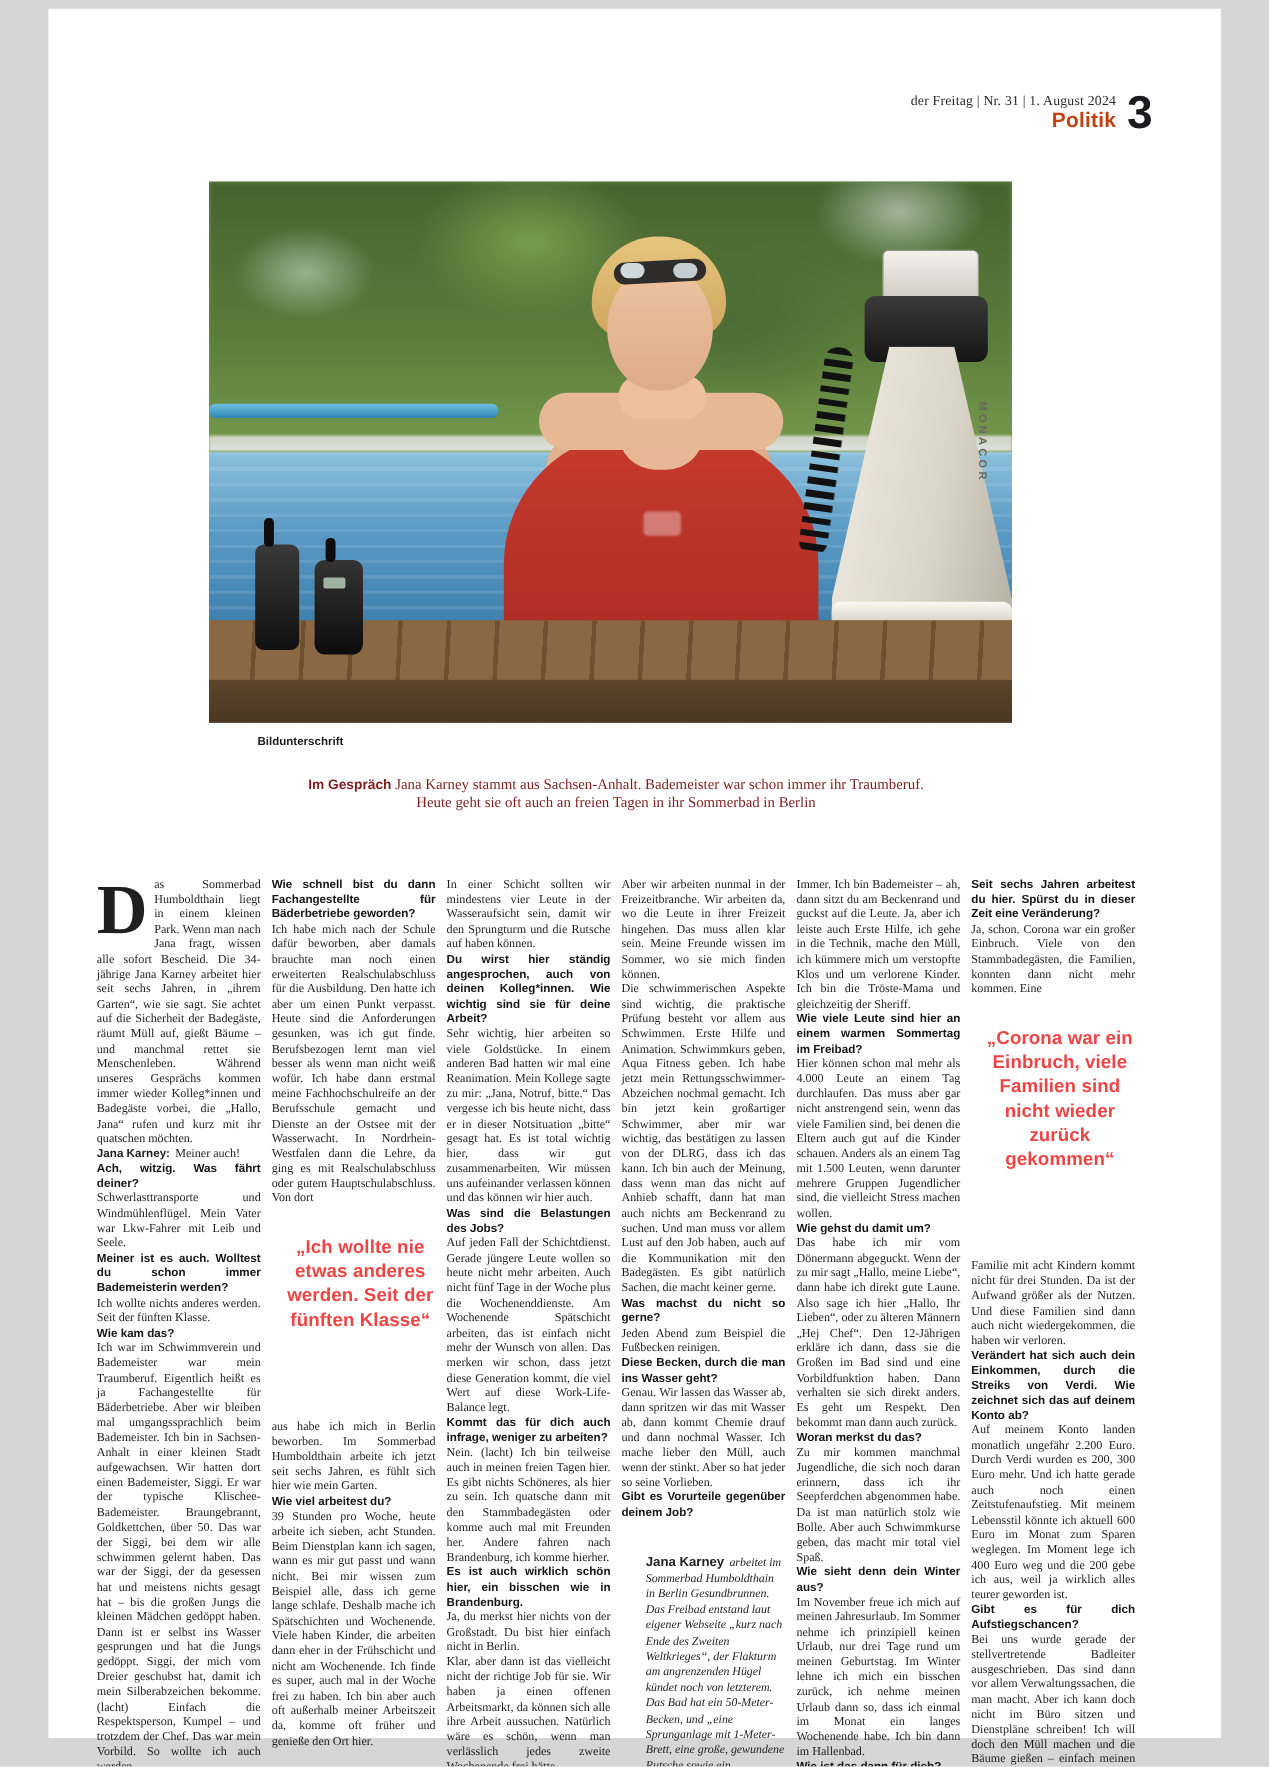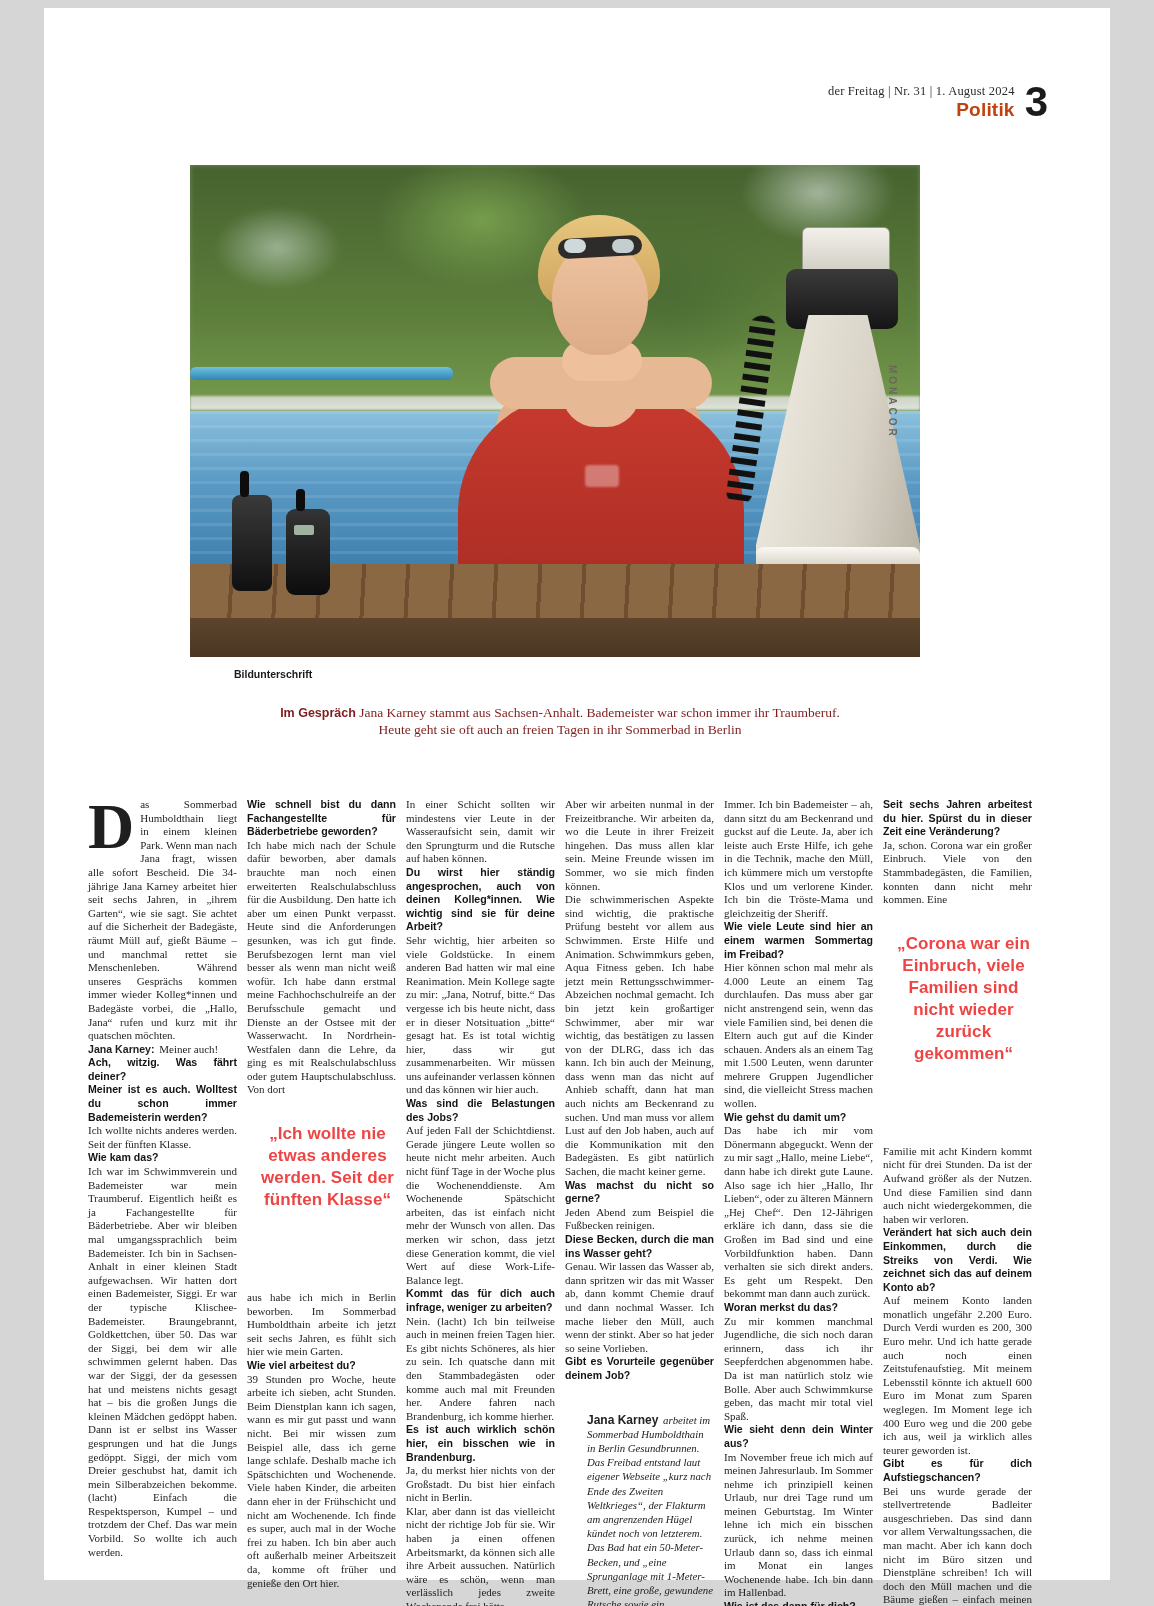--- a/index.html
+++ b/index.html
@@ -136,20 +136,21 @@
 
     <div class="head-wrap">
       <p class="standfirst"><b class="kicker">Im Gespräch</b> <span>Jana Karney stammt aus Sachsen-Anhalt. Bademeister war schon immer ihr Traumberuf. Heute geht sie oft auch an freien Tagen in ihr Sommerbad in Berlin</span></p>
     </div>
 
     <div class="cols" id="cols">
         <div class="col">
           <p class="a lede"><span class="dropcap">D</span><span>as Sommerbad Humboldthain liegt in einem kleinen Park. Wenn man nach Jana fragt, wissen alle sofort Bescheid. Die 34-jährige Jana Karney arbeitet hier seit sechs Jahren, in „ihrem Garten“, wie sie sagt. Sie achtet auf die Sicherheit der Badegäste, räumt Müll auf, gießt Bäume – und manchmal rettet sie Menschenleben. Während unseres Gesprächs kommen immer wieder Kolleg*innen und Badegäste vorbei, die „Hallo, Jana“ rufen und kurz mit ihr quatschen möchten.</span></p>
           <p class="a"><b class="lbl">Jana Karney:</b><span> Meiner auch!</span></p>
           <p class="q"><span>Ach, witzig. Was fährt deiner?</span></p>
+          <p class="a"><span>Schwerlasttransporte und Windmühlenflügel. Mein Vater war Lkw-Fahrer mit Leib und Seele.</span></p>
           <p class="q"><span>Meiner ist es auch. Wolltest du schon immer Bademeisterin werden?</span></p>
           <p class="a"><span>Ich wollte nichts anderes werden. Seit der fünften Klasse.</span></p>
           <p class="q"><span>Wie kam das?</span></p>
           <p class="a"><span>Ich war im Schwimmverein und Bademeister war mein Traumberuf. Eigentlich heißt es ja Fachangestellte für Bäderbetriebe. Aber wir bleiben mal umgangssprachlich beim Bademeister. Ich bin in Sachsen-Anhalt in einer kleinen Stadt aufgewachsen. Wir hatten dort einen Bademeister, Siggi. Er war der typische Klischee-Bademeister. Braungebrannt, Goldkettchen, über 50. Das war der Siggi, bei dem wir alle schwimmen gelernt haben. Das war der Siggi, der da gesessen hat und meistens nichts gesagt hat – bis die großen Jungs die kleinen Mädchen gedöppt haben. Dann ist er selbst ins Wasser gesprungen und hat die Jungs gedöppt. Siggi, der mich vom Dreier geschubst hat, damit ich mein Silberabzeichen bekomme. (lacht) Einfach die Respektsperson, Kumpel – und trotzdem der Chef. Das war mein Vorbild. So wollte ich auch werden.</span></p>
         </div>
         <div class="col">
           <p class="q"><span>Wie schnell bist du dann Fachangestellte für Bäderbetriebe geworden?</span></p>
           <p class="a"><span>Ich habe mich nach der Schule dafür beworben, aber damals brauchte man noch einen erweiterten Realschulabschluss für die Ausbildung. Den hatte ich aber um einen Punkt verpasst. Heute sind die Anforderungen gesunken, was ich gut finde. Berufsbezogen lernt man viel besser als wenn man nicht weiß wofür. Ich habe dann erstmal meine Fachhochschulreife an der Berufsschule gemacht und Dienste an der Ostsee mit der Wasserwacht. In Nordrhein-Westfalen dann die Lehre, da ging es mit Realschulabschluss oder gutem Hauptschulabschluss. Von dort</span></p>
           <p class="quote"><span>„Ich wollte nie etwas anderes werden. Seit der fünften Klasse“</span></p>
           <p class="a"><span>aus habe ich mich in Berlin beworben. Im Sommerbad Humboldthain arbeite ich jetzt seit sechs Jahren, es fühlt sich hier wie mein Garten.</span></p>

